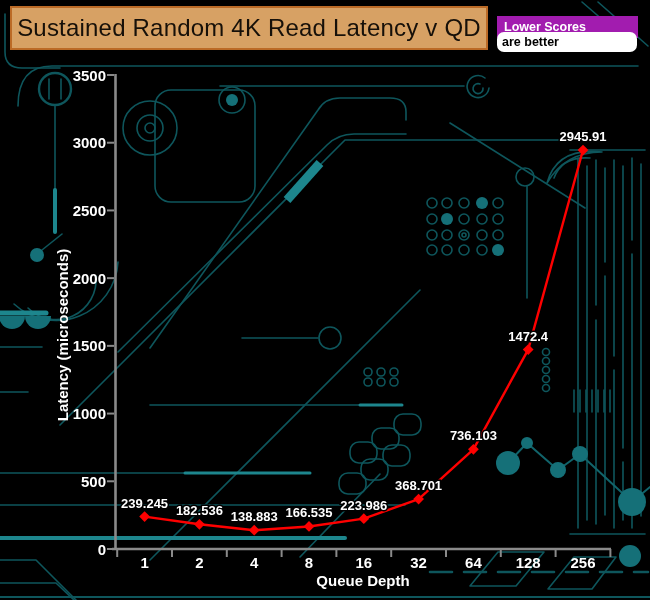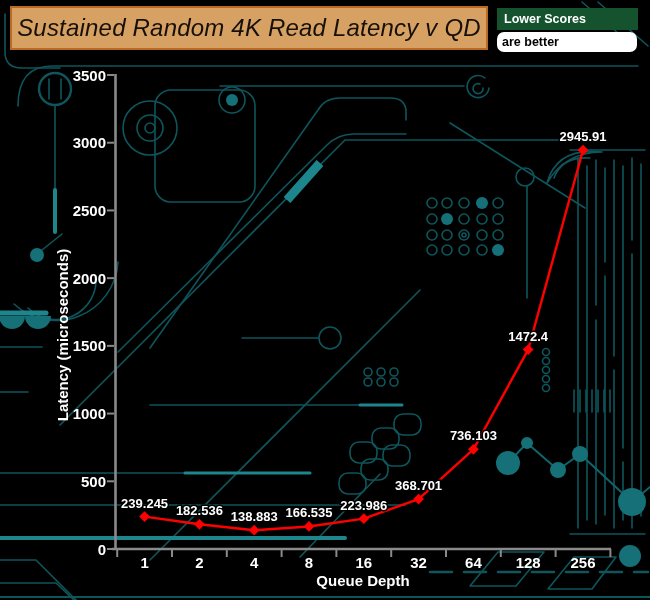--- a/index.html
+++ b/index.html
@@ -204,19 +204,19 @@
         <text x="418.6" y="490.06735028571427" text-anchor="middle" class="dlabel">368.701</text>
         <rect x="469.59999999999997" y="445.5106222857143" width="7.6" height="7.6" fill="#fe0000" transform="rotate(45 473.4 449.3106222857143)"></rect>
         <text x="473.4" y="440.3106222857143" text-anchor="middle" class="dlabel">736.103</text>
         <rect x="524.4" y="345.7949714285714" width="7.6" height="7.6" fill="#fe0000" transform="rotate(45 528.1999999999999 349.5949714285714)"></rect>
         <text x="528.1999999999999" y="340.5949714285714" text-anchor="middle" class="dlabel">1472.4</text>
         <rect x="579.2" y="146.23961714285718" width="7.6" height="7.6" fill="#fe0000" transform="rotate(45 583 150.0396171428572)"></rect>
         <text x="583" y="141.0396171428572" text-anchor="middle" class="dlabel">2945.91</text>
       </g>
   </svg>
 
-  <div class="title-box" style="background: rgb(215, 161, 100); border-color: rgb(187, 106, 38); font-style: italic;">
+  <div class="title-box" style="background: rgb(215, 161, 100); border-color: rgb(187, 106, 38);">
     <span>Sustained Random 4K Read Latency v QD</span>
   </div>
-  <div class="legend-top" style="background: #14532d; color: rgb(255, 255, 255);">Lower Scores</div>
+  <div class="legend-top" style="background: #a21caf; color: rgb(255, 255, 255); margin-top: 8px;">Lower Scores</div>
   <div class="legend-bottom" style="background: rgb(255, 255, 255); color: rgb(0, 0, 0);">are better</div>
 
 </div>
 
 </body></html>

